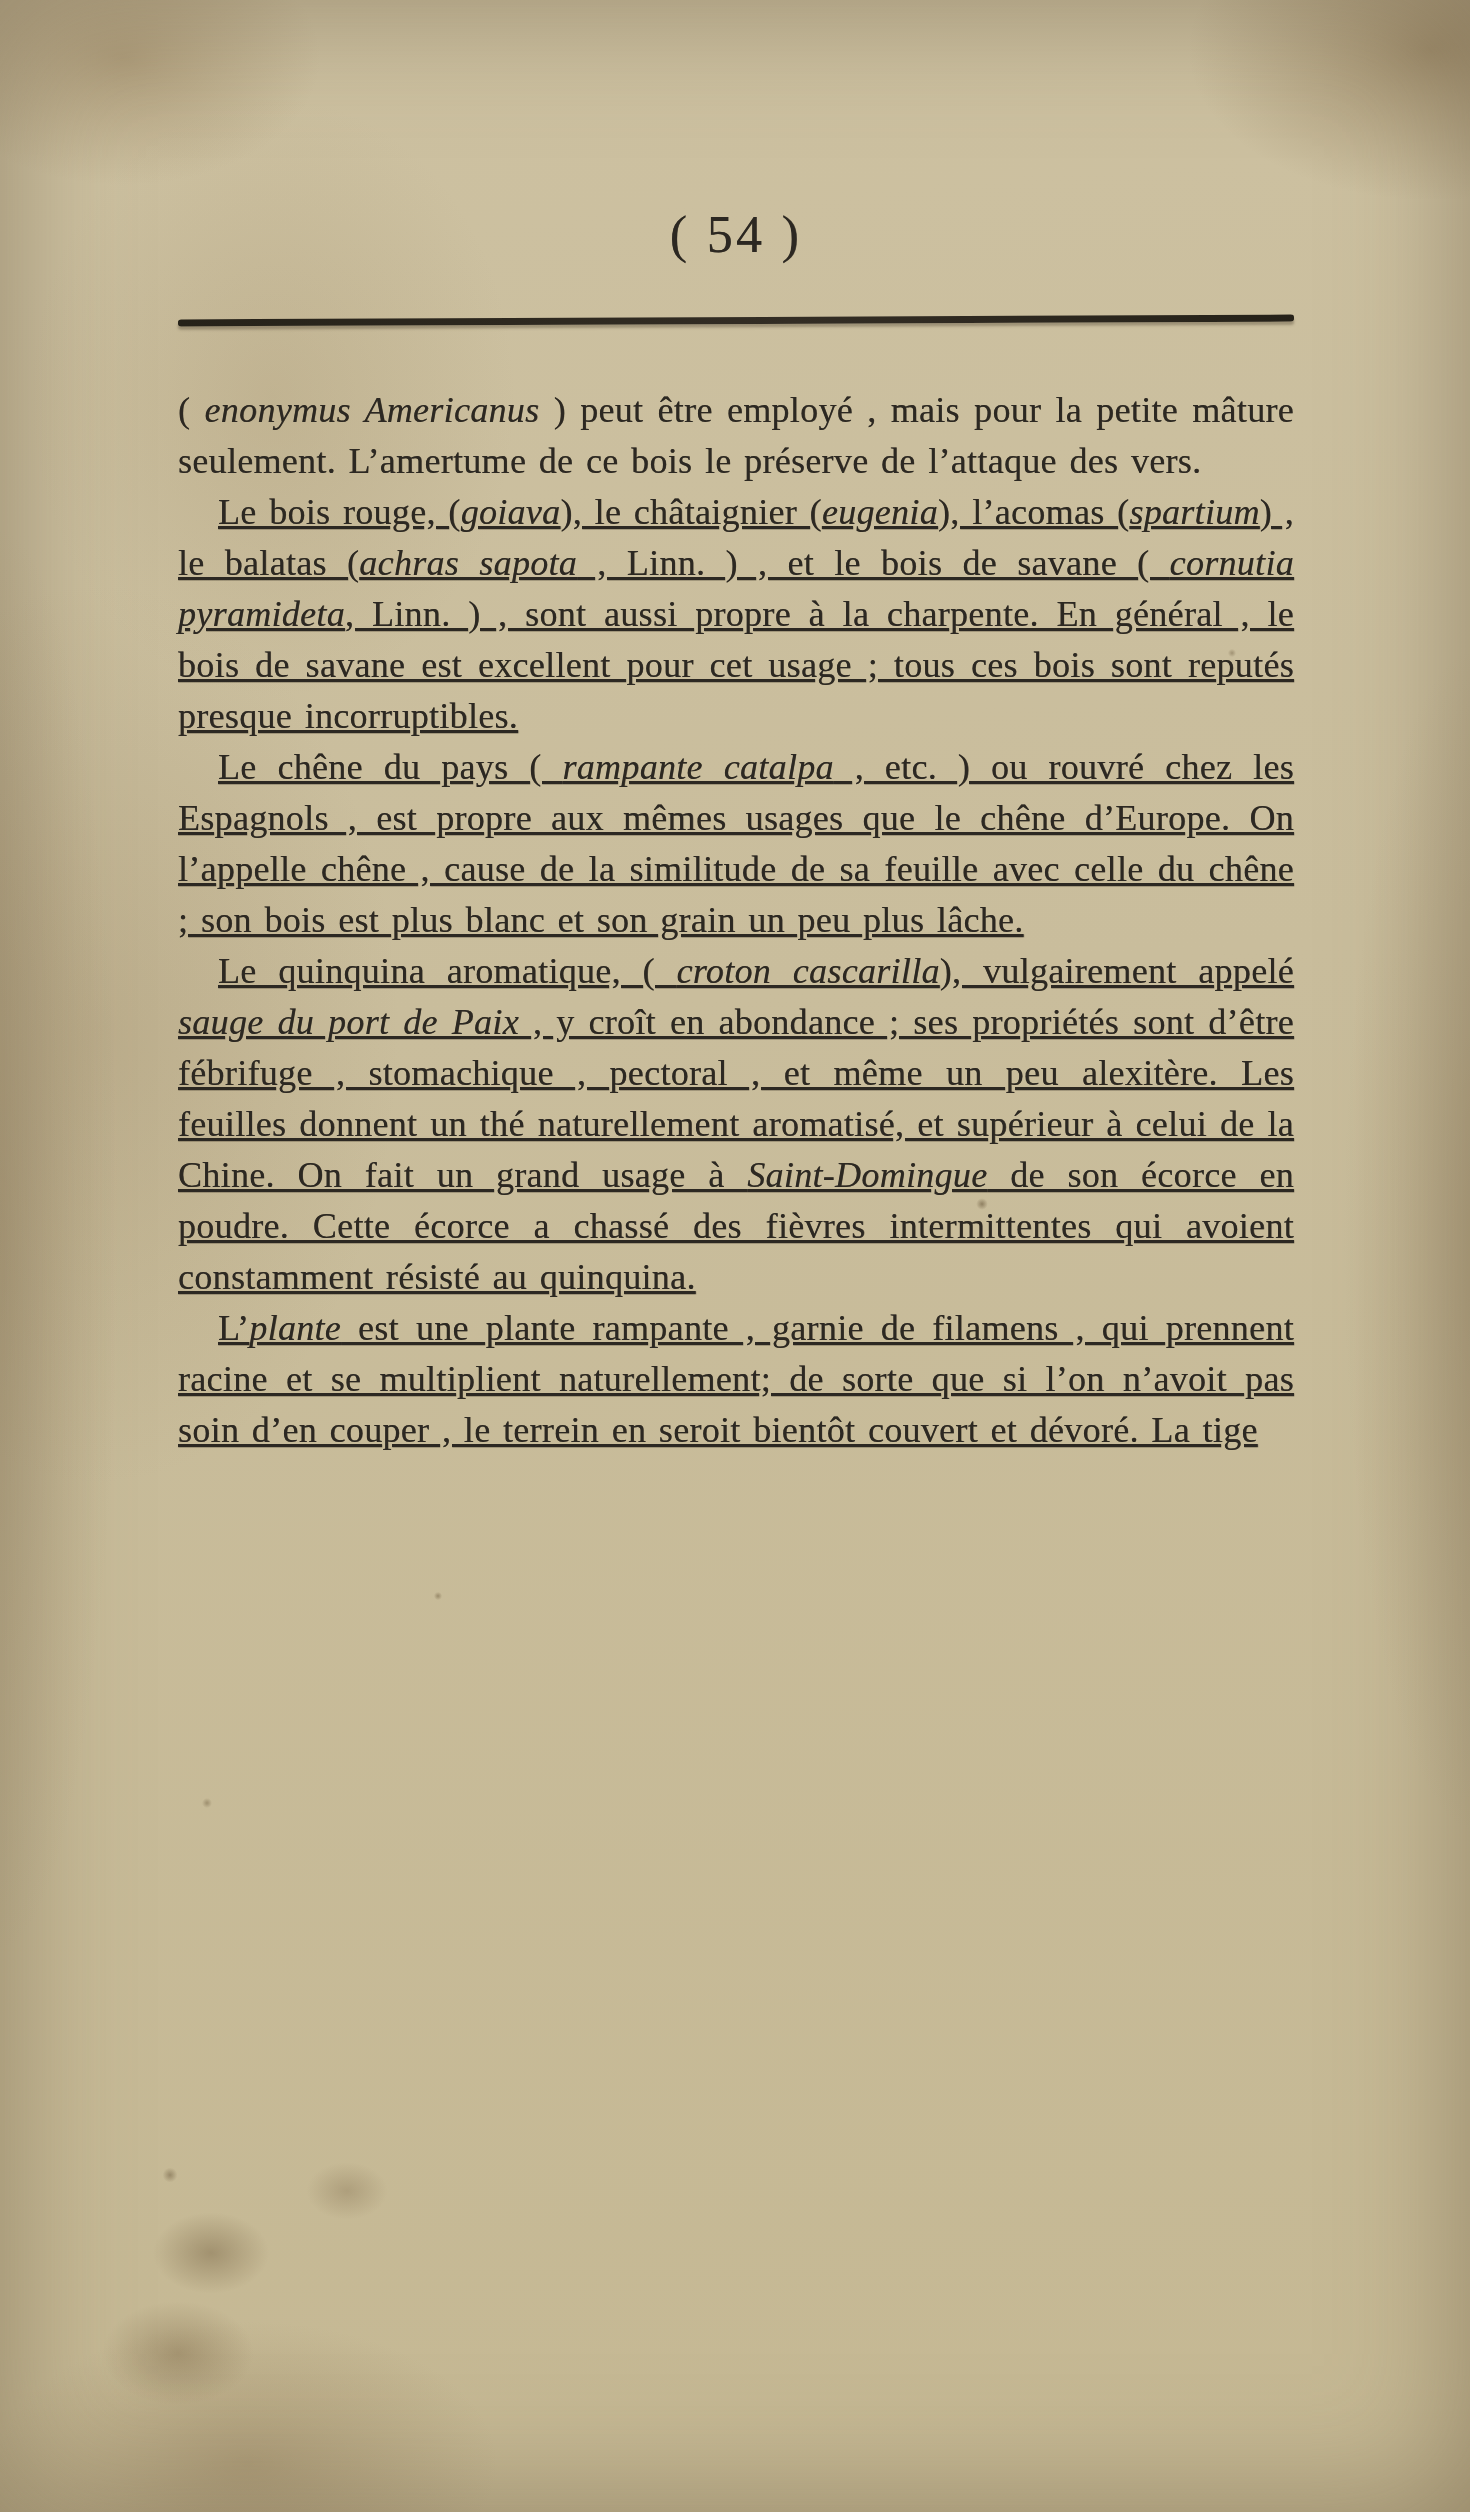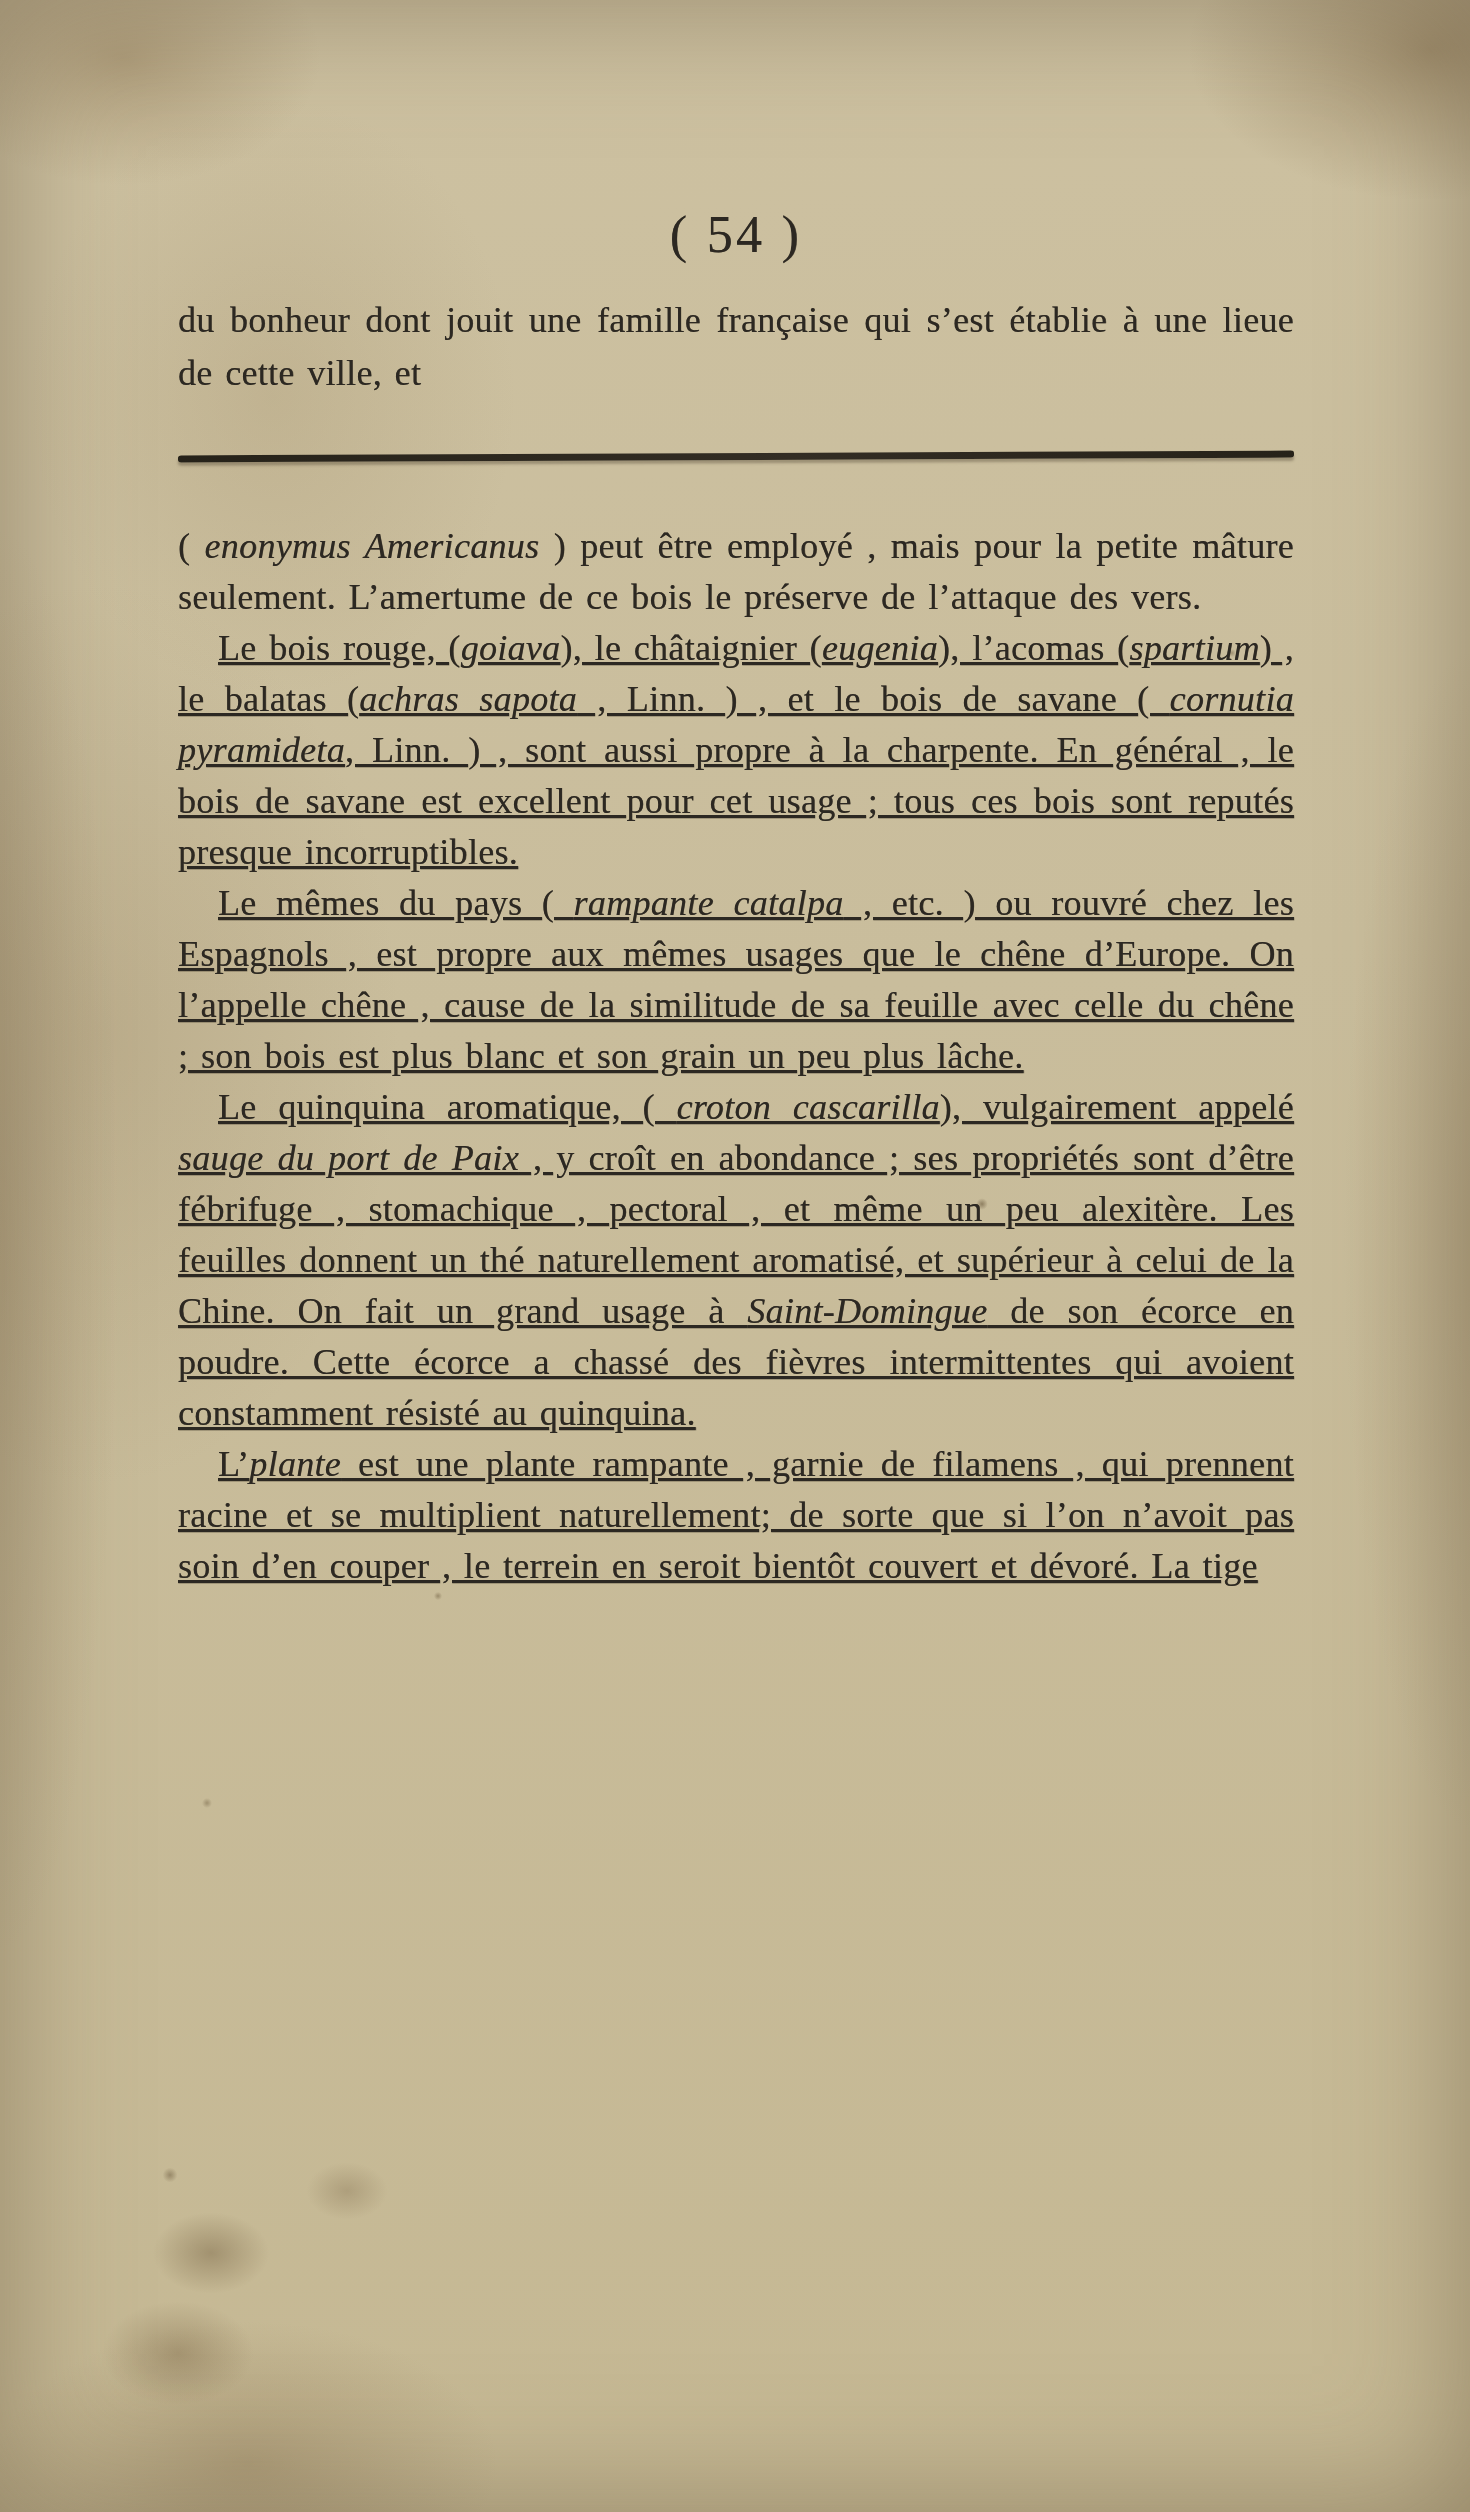--- a/index.html
+++ b/index.html
@@ -73,28 +73,25 @@
     margin: 53px 0 61px 0;
   }
 </style>
 </head>
 <body>
 
 <div class="page">
   <div class="content">
     <div class="page-number">( 54 )</div>
 
-    <div class="intro">
-        <p class="para"><span>du bonheur dont jouit une famille française qui s’est établie à une lieue de cette ville, et</span></p>
-      </div>
 
     <hr class="divider">
 
     <div class="body-text">
         <p class="para"><span>( </span><span class="it">enonymus Americanus</span><span> ) peut être employé , mais pour la petite mâture seulement. L’amertume de ce bois le préserve de l’attaque des vers.</span></p>
         <p class="para indent"><span>Le bois rouge, (</span><span class="it">goiava</span><span>), le châtaignier (</span><span class="it">eugenia</span><span>), l’acomas (</span><span class="it">spartium</span><span>) , le balatas (</span><span class="it">achras sapota</span><span> , Linn. ) , et le bois de savane ( </span><span class="it">cornutia pyramideta</span><span>, Linn. ) , sont aussi propre à la charpente. En général , le bois de savane est excellent pour cet usage ; tous ces bois sont reputés presque incorruptibles.</span></p>
-        <p class="para indent"><span>Le mêmes du pays ( </span><span class="it">rampante catalpa</span><span> , etc. ) ou rouvré chez les Espagnols , est propre aux mêmes usages que le chêne d’Europe. On l’appelle chêne , cause de la similitude de sa feuille avec celle du chêne ; son bois est plus blanc et son grain un peu plus lâche.</span></p>
+        <p class="para indent"><span>Le chêne du pays ( </span><span class="it">rampante catalpa</span><span> , etc. ) ou rouvré chez les Espagnols , est propre aux mêmes usages que le chêne d’Europe. On l’appelle chêne , cause de la similitude de sa feuille avec celle du chêne ; son bois est plus blanc et son grain un peu plus lâche.</span></p>
         <p class="para indent"><span>Le quinquina aromatique, ( </span><span class="it">croton cascarilla</span><span>), vulgairement appelé </span><span class="it">sauge du port de Paix</span><span> , y croît en abondance ; ses propriétés sont d’être fébrifuge , stomachique , pectoral , et même un peu alexitère. Les feuilles donnent un thé naturellement aromatisé, et supérieur à celui de la Chine. On fait un grand usage à </span><span class="it">Saint-Domingue</span><span> de son écorce en poudre. Cette écorce a chassé des fièvres intermittentes qui avoient constamment résisté au quinquina.</span></p>
         <p class="para indent"><span>L’</span><span class="it">plante</span><span> est une plante rampante , garnie de filamens , qui prennent racine et se multiplient naturellement; de sorte que si l’on n’avoit pas soin d’en couper , le terrein en seroit bientôt couvert et dévoré. La tige</span></p>
       </div>
   </div>
 </div>
 
 
 </body></html>

